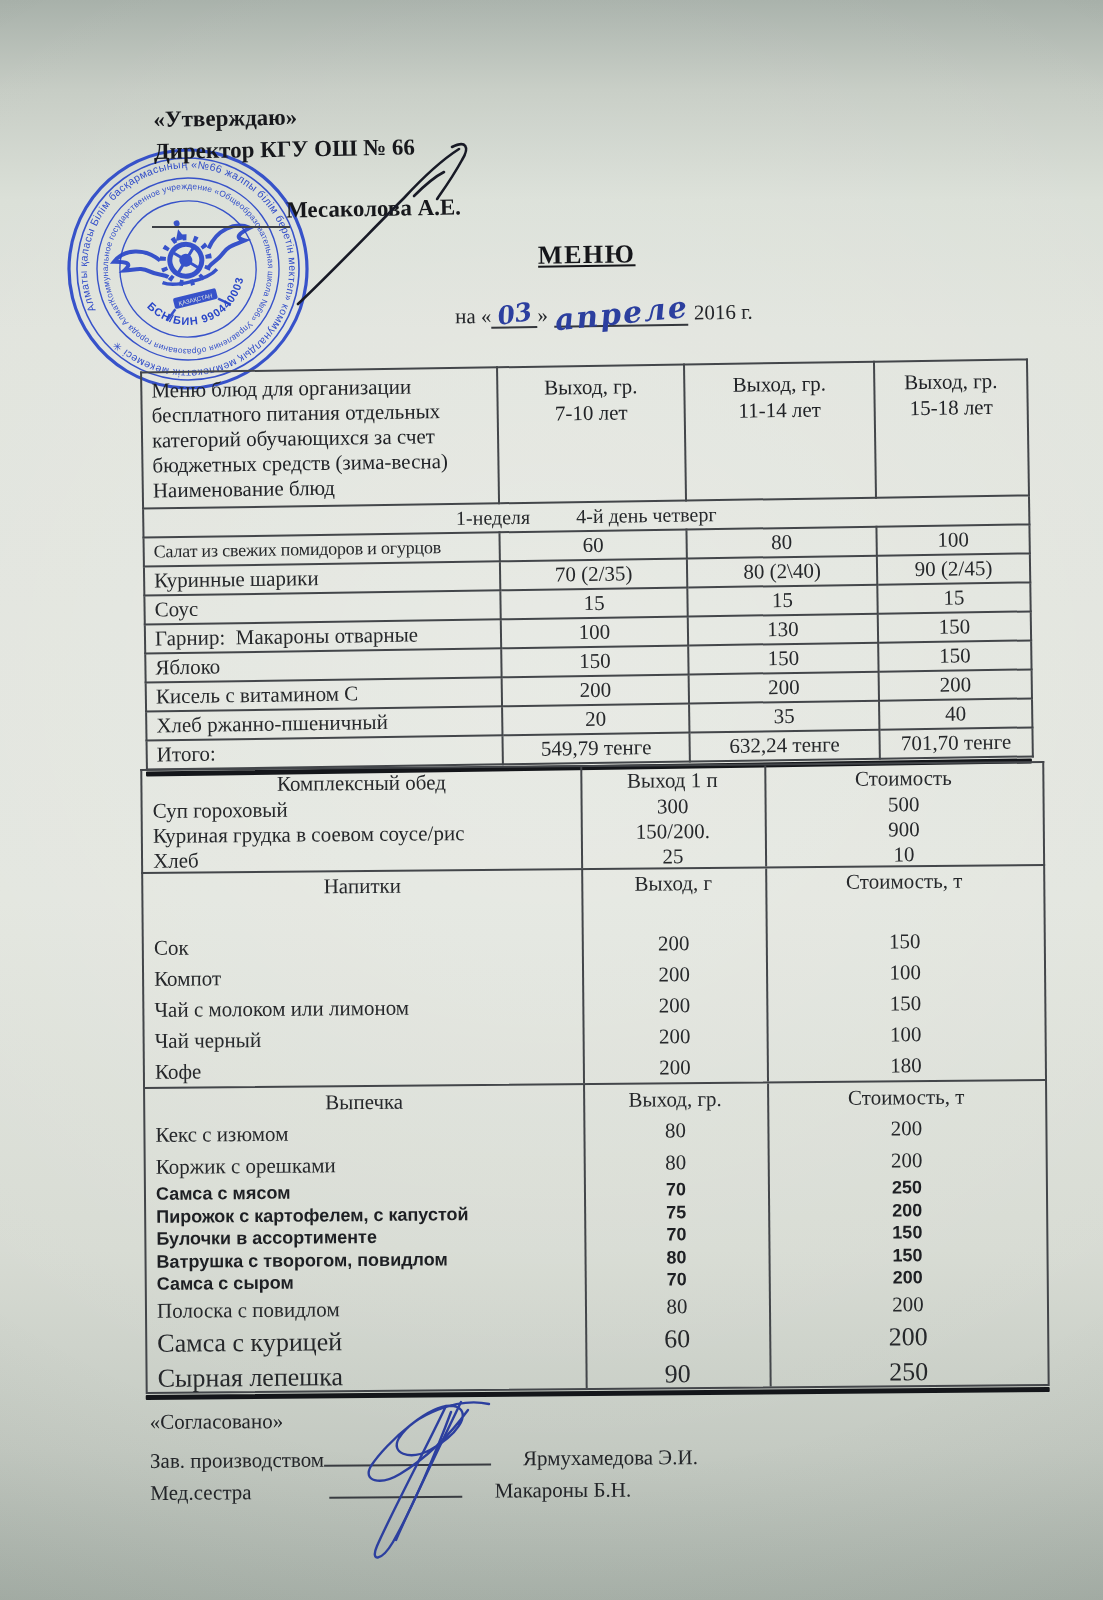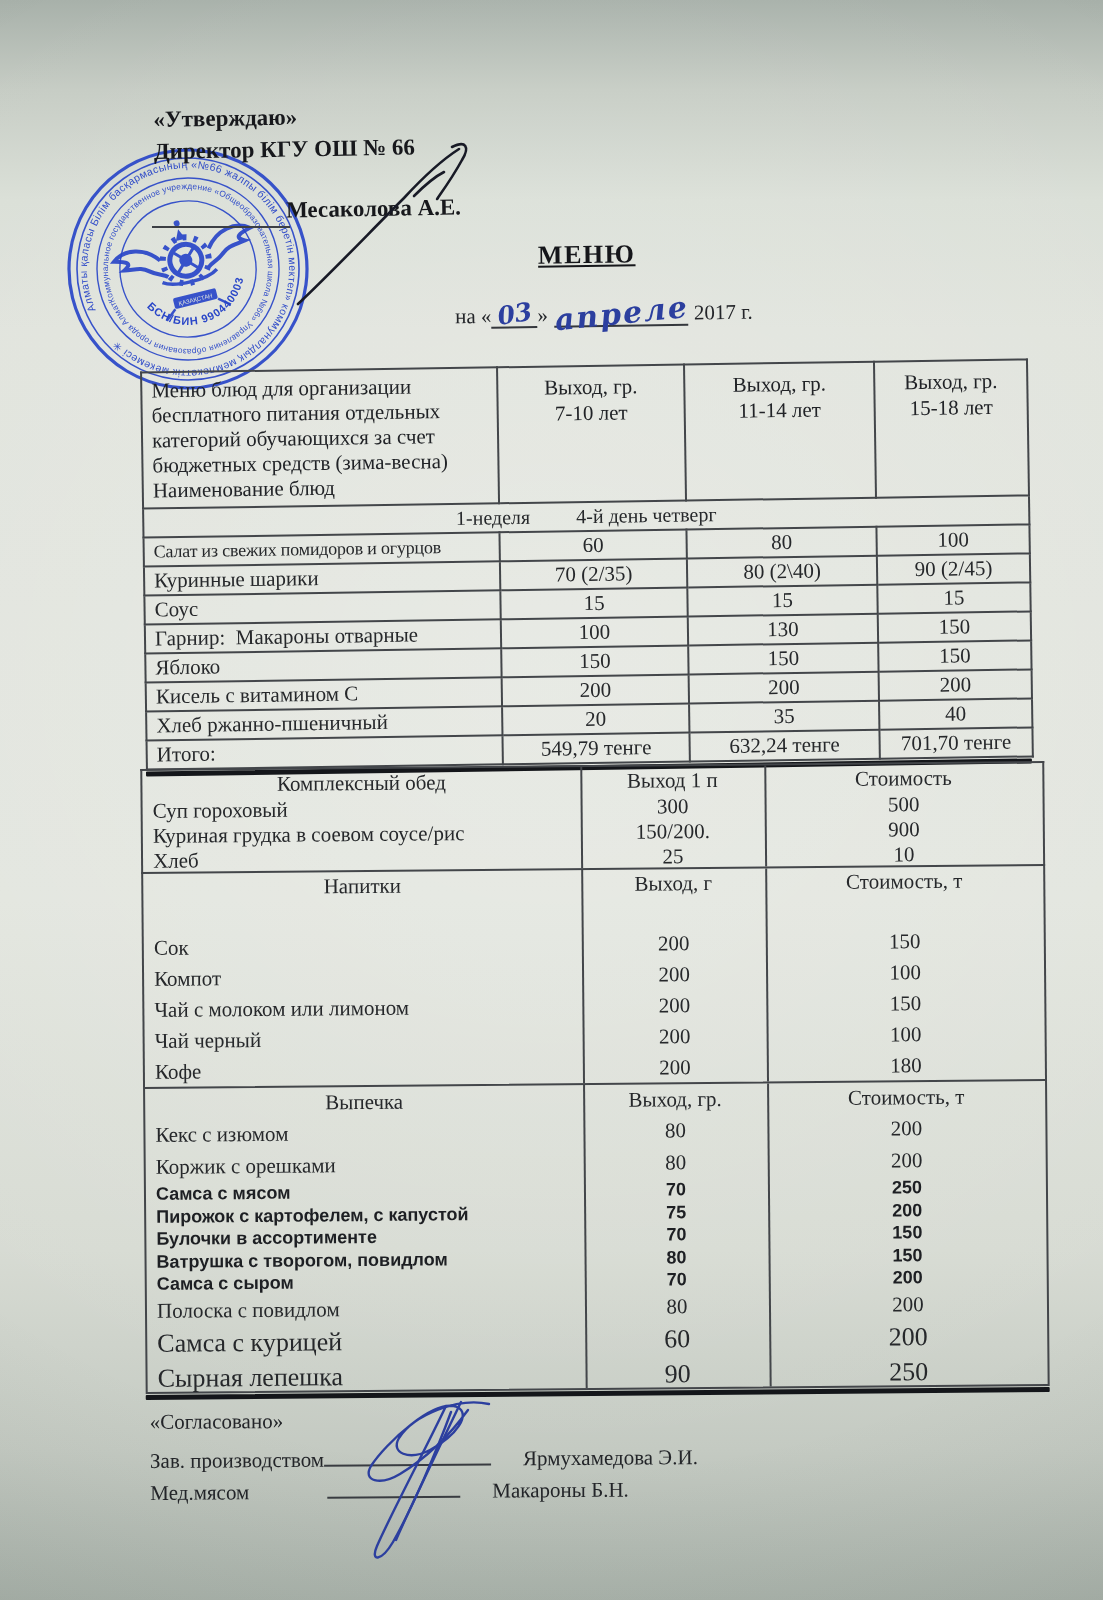--- a/index.html
+++ b/index.html
@@ -114,21 +114,21 @@
   <div class="abs hdr-block">
     <div class="approve">«Утверждаю»</div>
     <div class="director">Директор КГУ ОШ № 66</div>
   </div>
   <div class="abs sig-underline"></div>
   <div class="abs director-name">Месаколова А.Е.</div>
 
   <div class="abs menu-title">МЕНЮ</div>
 
   <div class="abs date-line">
-    <span>на «</span><span class="slot day-slot"><span class="hw hw-day">03</span></span><span>»</span><span class="slot month-slot"><span class="hw hw-month">апреле</span></span><span>2017 г.</span>
+    <span>на «</span><span class="slot day-slot"><span class="hw hw-day">03</span></span><span>»</span><span class="slot month-slot"><span class="hw hw-month">апреле</span></span><span>2016 г.</span>
   </div>
 
   <div class="abs t1wrap">
     <table class="t1">
       <colgroup>
           <col style="width:356px">
           <col style="width:187px">
           <col style="width:190px">
           <col style="width:153px">
         </colgroup>
@@ -335,21 +335,21 @@
   </div>
 
   <div class="abs footer">
     <div class="agreed">«Согласовано»</div>
     <div class="frow">
       <span>Зав. производством</span>
       <span class="sline sl1"></span>
       <span class="sname">Ярмухамедова Э.И.</span>
     </div>
     <div class="frow">
-      <span>Мед.мясом</span>
+      <span>Мед.сестра</span>
       <span class="sline sl2"></span>
       <span class="sname">Макароны Б.Н.</span>
     </div>
   </div>
 
   <svg class="abs overlay" width="1103" height="1600" viewBox="0 0 1103 1600">
     <g stroke="#181a26" stroke-width="2.6" fill="none" stroke-linecap="round">
       <path d="M 298 304 C 330 274 368 234 404 198 C 428 172 448 156 459 149"></path>
       <path d="M 452 147 C 466 140 470 147 462 160 C 450 182 433 204 438 198"></path>
       <path d="M 414 196 C 424 186 436 176 444 172"></path>

